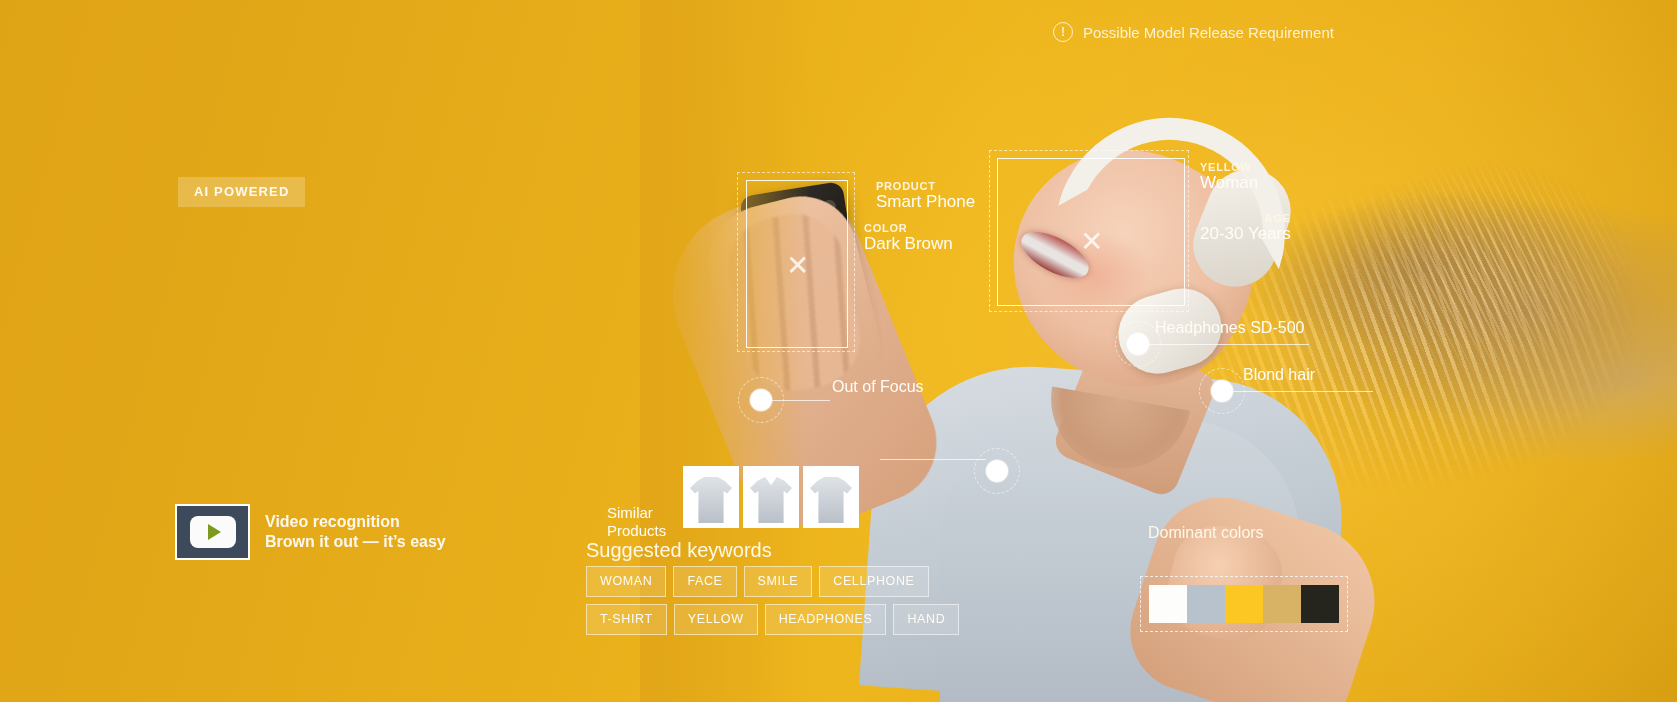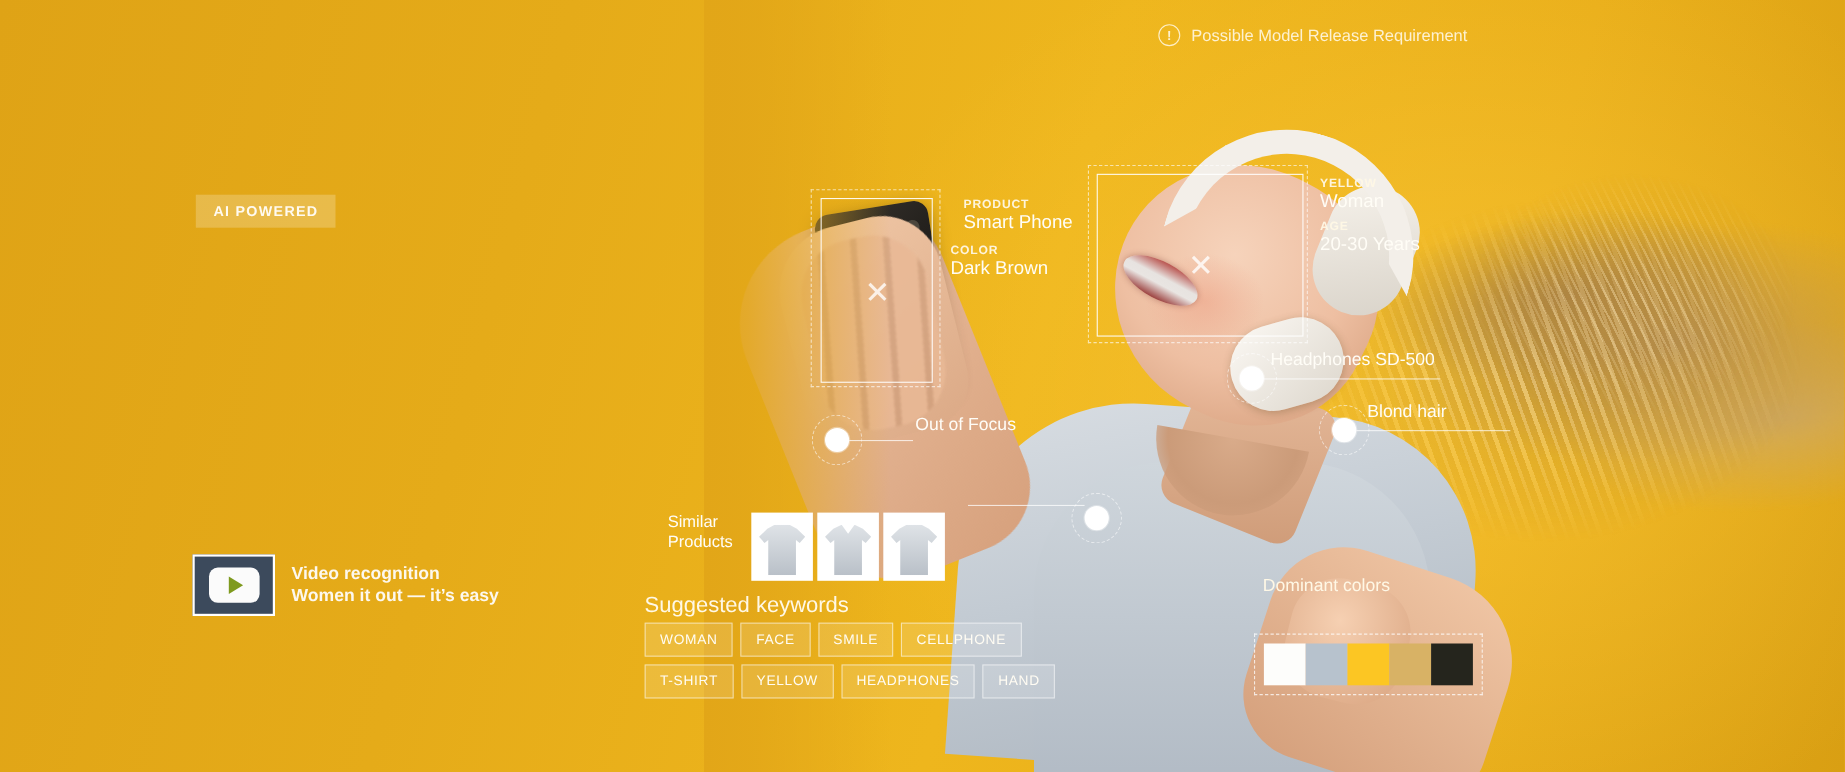--- a/index.html
+++ b/index.html
@@ -244,21 +244,21 @@
   .tshirt-line{
     position:absolute; left:610px; top:434px; width:380px;
     color:#fffdf7; font-size:16px; padding-bottom:8px;
     border-bottom:1px solid rgba(255,255,255,.7);
     white-space:nowrap;
   }
   .similar-wrap{
     position:absolute; left:607px; top:466px;
     display:flex; align-items:flex-start; gap:14px;
   }
-  .similar-label{ color:#fffdf7; font-size:15px; line-height:1.22; width:62px; }
+  .similar-label{ color:#fffdf7; font-size:15px; line-height:1.22; width:62px;margin-top:38px; }
   .thumbs{ display:flex; gap:4px; }
   .thumb{
     width:56px; height:62px; background:#ffffff;
     display:flex; align-items:flex-end; justify-content:center;
     position:relative; overflow:hidden;
   }
   .tee{
     width:42px; height:46px; margin-bottom:5px;
     background:linear-gradient(180deg,#dfe3e7,#b9c0c8);
     clip-path: polygon(18% 8%, 34% 0%, 66% 0%, 82% 8%, 100% 24%, 88% 36%, 80% 30%, 80% 100%, 20% 100%, 20% 30%, 12% 36%, 0% 24%);
@@ -323,21 +323,21 @@
   <div class="badge">AI POWERED</div>
 
   <div class="video-row">
     <div class="video-thumb">
       <div class="yt-badge">
         <div class="yt-tri"></div>
       </div>
     </div>
     <div class="video-text">
       <div>Video recognition</div>
-      <div>Women it out — it’s easy</div>
+      <div>Brown it out — it’s easy</div>
     </div>
   </div>
 
   <div class="box-dash" style="left:737px; top:172px; width:118px; height:180px;"></div>
   <div class="box-solid" style="left:746px; top:180px; width:102px; height:168px;"></div>
   <div class="xmark" style="left:786px; top:252px;">✕</div>
 
   <div class="ov" style="left:864px; top:180px;margin-left:12px;">
     <div class="lbl-cap">PRODUCT</div>
     <div class="lbl-val">Smart Phone</div>
@@ -348,21 +348,21 @@
   </div>
 
   <div class="box-dash" style="left:989px; top:150px; width:200px; height:162px;"></div>
   <div class="box-solid" style="left:997px; top:158px; width:188px; height:148px;"></div>
   <div class="xmark" style="left:1080px; top:228px;">✕</div>
 
   <div class="ov" style="left:1200px; top:161px;">
     <div class="lbl-cap">YELLOW</div>
     <div class="lbl-val">Woman</div>
   </div>
-  <div class="ov" style="left:1200px; top:200px;">
+  <div class="ov" style="left:1200px; top:212px;text-align:right;">
     <div class="lbl-cap">AGE</div>
     <div class="lbl-val">20-30 Years</div>
   </div>
 
   <div class="dot-ring" style="left:738px; top:377px;"></div>
   <div class="dot" style="left:750px; top:389px;"></div>
   <div class="leader" style="left:772px; top:400px; width:58px;"></div>
   <div class="ann-right" style="left:832px; top:378px;">Out of Focus</div>
 
   <div class="dot-ring" style="left:1115px; top:321px;"></div>

